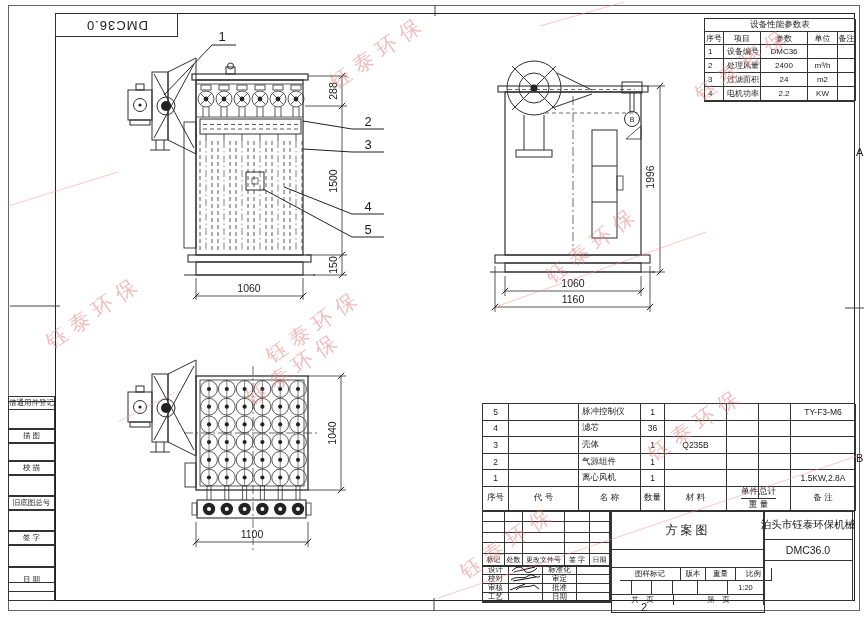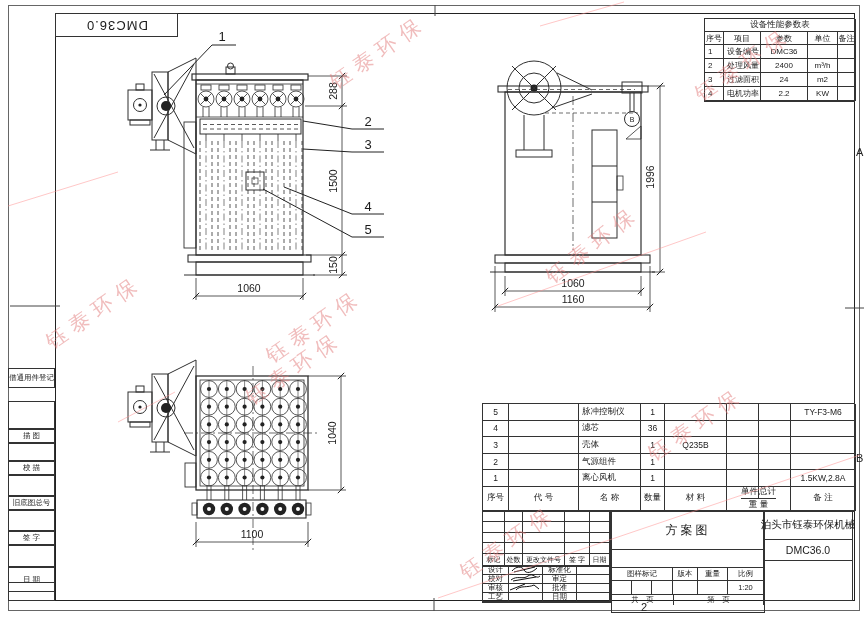--- a/index.html
+++ b/index.html
@@ -31,21 +31,21 @@
   .wtop>div:first-child{border-right:1px solid #333;}
   .wbot{flex:1;display:flex;align-items:center;justify-content:center;}
   .rev{left:482px;top:510px;width:129px;font-size:7px;
        grid-template-columns:22px 18px 42px 25px 20px;
        grid-template-rows:11px 11px 10px 11px 12px;}
   .sign{left:482px;top:565px;width:129px;font-size:7.5px;
         grid-template-columns:26px 34px 34px 33px;grid-template-rows:9px 9px 9px 9px;}
   .mid{left:611px;top:510px;width:154px;height:103px;border:1px solid #333;font-size:7.5px;}
   .mid .doc{height:38px;border-bottom:1px solid #333;display:flex;align-items:center;justify-content:center;font-size:12px;letter-spacing:3px;}
   .mid .emptyrow{height:17px;border-bottom:1px solid #333;}
-  .mid .stamph{display:grid;grid-template-columns:61px 25px 30px 36px;height:13px;}
+  .mid .stamph{display:grid;grid-template-columns:61px 25px 30px 36px;height:13px;padding-left:8px;}
   .mid .stamph>div{border-right:1px solid #333;border-bottom:1px solid #333;display:flex;align-items:center;justify-content:center;}
   .mid .stampv{display:grid;grid-template-columns:20px 20px 21px 25px 30px 36px;height:14px;}
   .mid .stampv>div{border-right:1px solid #333;border-bottom:1px solid #333;display:flex;align-items:center;justify-content:center;}
   .mid .foot{display:grid;grid-template-columns:62px 90px;height:9px;}
   .mid .foot>div{border-right:1px solid #333;display:flex;align-items:center;justify-content:center;}
   .right-blk{left:763px;top:510px;width:90px;height:91px;border:1px solid #333;}
   .right-blk>div{border-bottom:1px solid #333;display:flex;align-items:center;justify-content:center;white-space:nowrap;}
   svg.ov{position:absolute;left:0;top:0;pointer-events:none;}
   .dim{font-size:10.5px;fill:#1a1a1a;}
   .bal{font-size:13px;fill:#1a1a1a;}
@@ -57,21 +57,21 @@
 
 <div class="sheet">
 
   <div class="abs outer-border"></div>
   <div class="abs inner-frame"></div>
 
   <div class="abs corner-box">
     <span>DMC36.0</span>
   </div>
 
-  <div class="abs mbox" style="top:368px;height:20px">借通用件登记</div>
+  <div class="abs mbox" style="top:396px;height:14px">借通用件登记</div>
   <div class="abs mbox" style="top:401px;height:28px"></div>
   <div class="abs mbox" style="top:429px;height:14px">描 图</div>
   <div class="abs mbox" style="top:443px;height:18px"></div>
   <div class="abs mbox" style="top:461px;height:14px">校 描</div>
   <div class="abs mbox" style="top:475px;height:21px"></div>
   <div class="abs mbox" style="top:496px;height:14px">旧底图总号</div>
   <div class="abs mbox" style="top:510px;height:21px"></div>
   <div class="abs mbox" style="top:531px;height:14px">签 字</div>
   <div class="abs mbox" style="top:545px;height:22px"></div>
   <div class="abs mbox" style="top:567px;height:25px">日 期</div>

